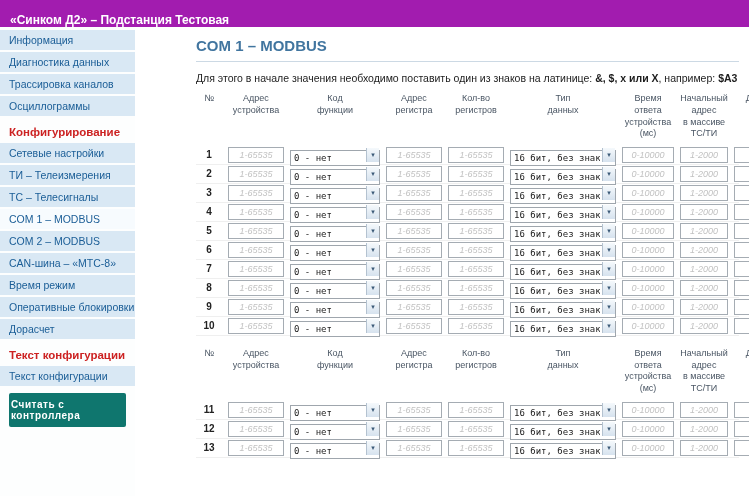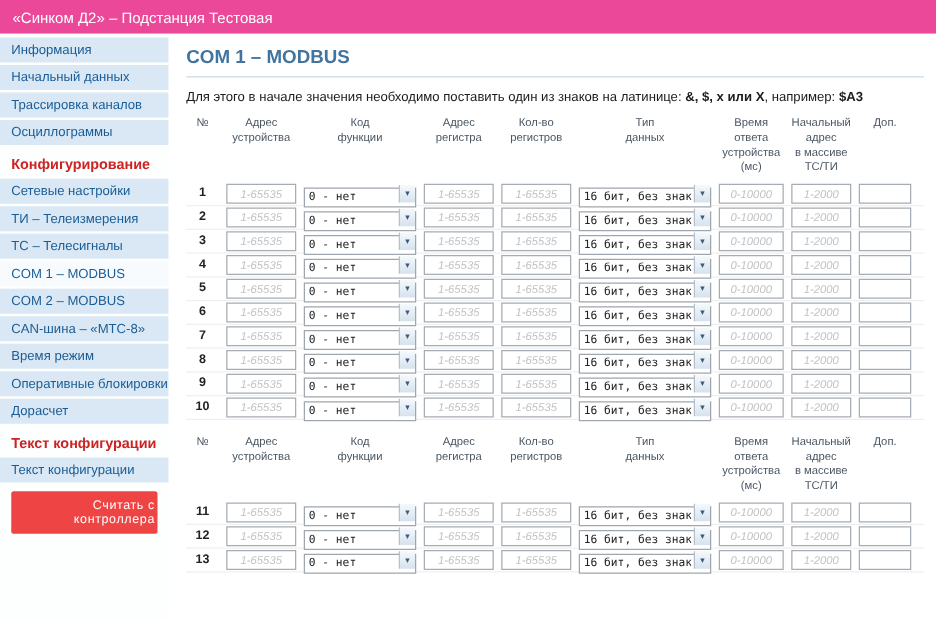--- a/index.html
+++ b/index.html
@@ -1,41 +1,41 @@
 <!DOCTYPE html>
 <html><head>
 <meta charset="utf-8">
 <style>
   * { box-sizing: border-box; margin: 0; padding: 0; }
   html,body { width: 749px; height: 496px; overflow: hidden; }
   body { font-family: "Liberation Sans", sans-serif; background: #ffffff; }
 
   .topbar {
-    height: 27px; background: #ec4899; color: #fff;
-    display: flex; align-items: center; padding: 0 10px;
-    font-size: 12px; font-weight: normal;
-  }
-
-  .layout { display: flex; height: 469px; }
+    height: 27px; background: #a21caf; color: #fff;
+    display: flex; align-items: flex-end; padding: 0 10px;
+    font-size: 12px; font-weight: bold;
+  }
+
+  .layout { display: flex; height: 469px; gap: 47px; }
 
   
   .sidebar { width: 135px; flex: none; background: #fdfefe; padding-top: 3px; overflow: hidden; }
   .sb-item {
     background: #d9e8f4; color: #1a5d96; font-size: 10.5px;
     padding: 4px 6px 4px 9px; margin-bottom: 2px; cursor: pointer;
     white-space: nowrap; overflow: hidden;
   }
   .sb-item.active { background: #f7fbfe; }
   .sb-heading {
     color: #cc2222; font-weight: bold; font-size: 11.5px;
     padding: 8px 6px 5px 9px;
   }
   .sb-button {
-    background: #ef4444; color: #fff; font-weight: normal; font-size: 10px;
-    letter-spacing: 0.5px; text-align: right; cursor: pointer;
+    background: #0f766e; color: #fff; font-weight: bold; font-size: 10px;
+    letter-spacing: 0.5px; text-align: left; cursor: pointer;
     margin: 7px 9px 0 9px; padding: 6px 2px; border-radius: 2px;
   }
 
   
   .main { flex: 1; background: #fff; padding: 6px 10px 0 14px; overflow: hidden; }
   .page-title {
     color: #41759f; font-size: 15px; font-weight: bold;
     padding: 4px 0 7px 0; border-bottom: 1px solid #ccd9e4; margin-bottom: 9px;
   }
   .hint { font-size: 10.5px; color: #1c1c1c; line-height: 1.35; }
@@ -81,21 +81,21 @@
 </head>
 <body>
 
 <div class="topbar">
   <span>«Синком Д2» – Подстанция Тестовая</span>
 </div>
 
 <div class="layout">
   <nav class="sidebar" id="sidebar">
       <div class="sb-item">Информация</div>
-      <div class="sb-item">Начальный данных</div>
+      <div class="sb-item">Диагностика данных</div>
       <div class="sb-item">Трассировка каналов</div>
       <div class="sb-item">Осциллограммы</div>
       <div class="sb-heading">Конфигурирование</div>
       <div class="sb-item">Сетевые настройки</div>
       <div class="sb-item">ТИ – Телеизмерения</div>
       <div class="sb-item">ТС – Телесигналы</div>
       <div class="sb-item active">COM 1 – MODBUS</div>
       <div class="sb-item">COM 2 – MODBUS</div>
       <div class="sb-item">CAN-шина – «МТС-8»</div>
       <div class="sb-item">Время режим</div>

